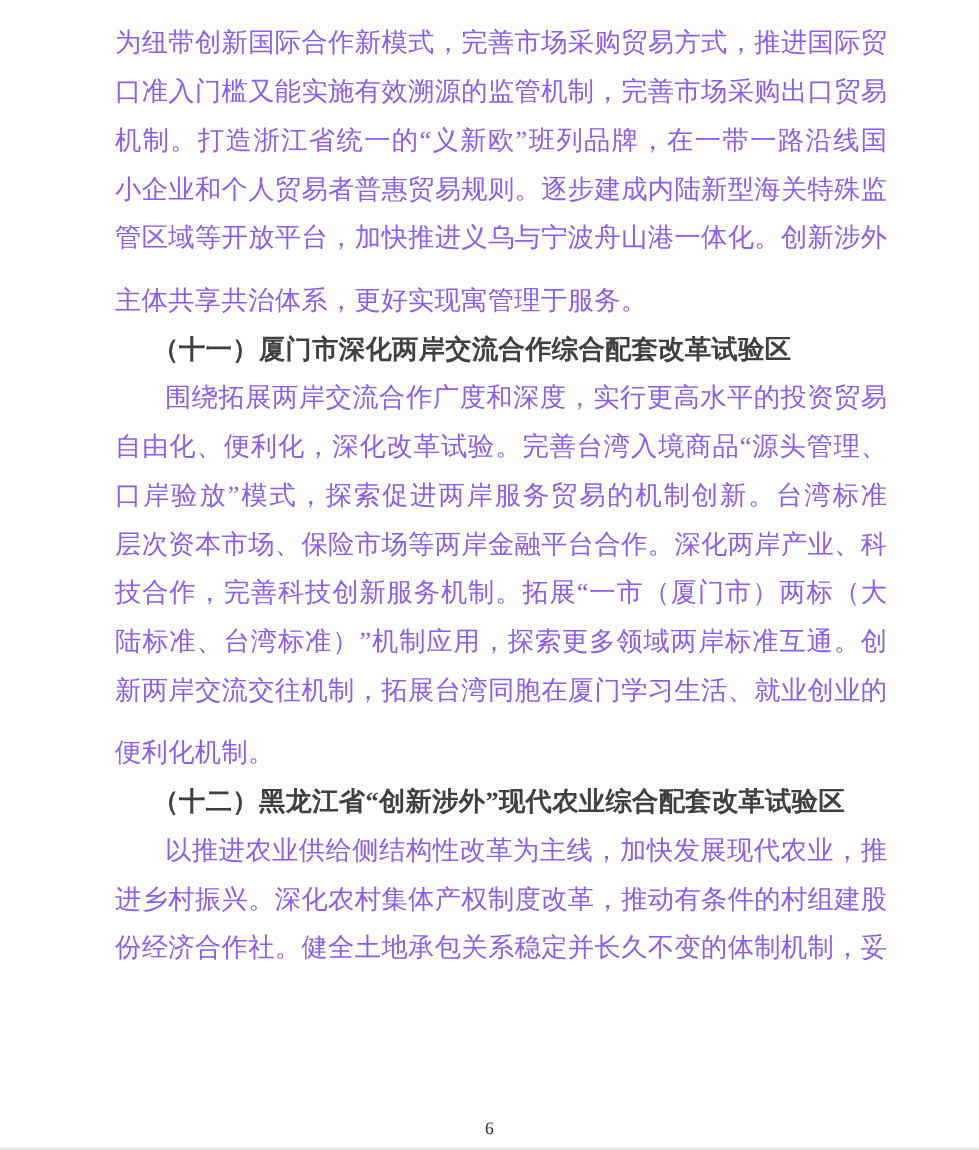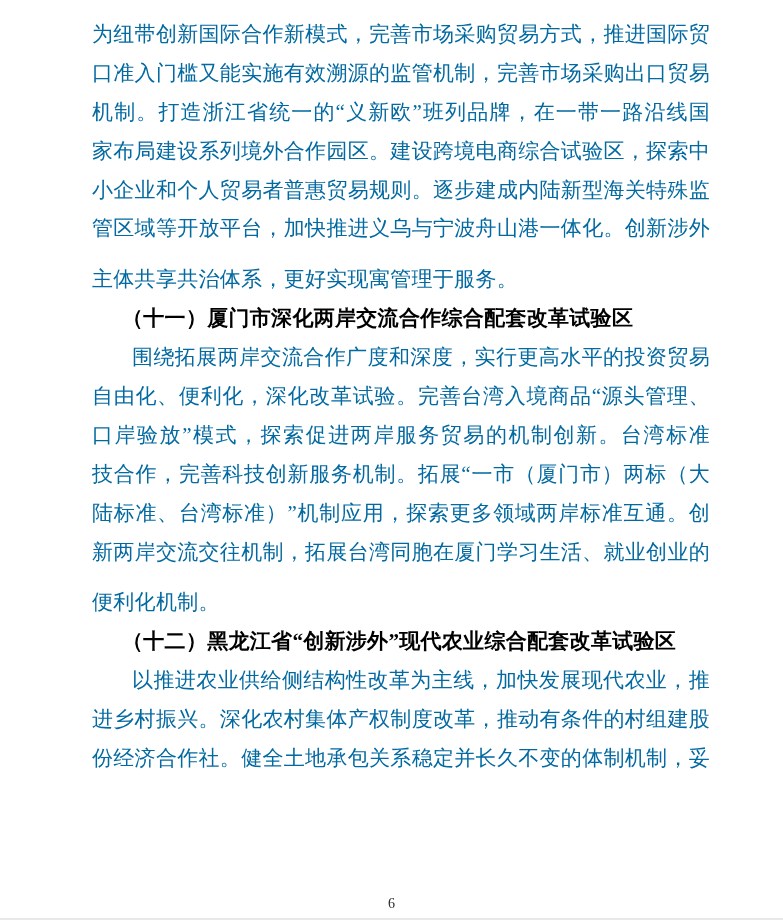--- a/index.html
+++ b/index.html
@@ -18,21 +18,21 @@
   .text-body {
     position: absolute;
     left: 92px;
     top: 15px;
     width: 618px;
   }
   .line {
     height: 38.9px;
     line-height: 38.9px;
     font-size: 21px;
-    color: #0369a1;
+    color: #8b5cf6;
     white-space: nowrap;
     text-align: justify;
     letter-spacing: 0.3px;
   }
   
   .line.full {
     text-align-last: justify;
     white-space: normal;
   }
   
@@ -44,21 +44,21 @@
   
   .line.last {
     text-align-last: left;
     margin-top: 12px;
   }
   
   .line.heading {
     font-weight: bold;
     text-indent: 30px;
     text-align-last: left;
-    color: #000000;
+    color: #404040;
   }
   .page-number {
     position: absolute;
     left: 0;
     top: 895px;
     width: 100%;
     text-align: center;
     font-size: 14px;
     line-height: 18px;
     color: #2a2a2a;
@@ -74,28 +74,28 @@
   }
 </style>
 </head>
 <body>
 
 <div class="page">
   <div class="text-body">
       <div class="line full">为纽带创新国际合作新模式，完善市场采购贸易方式，推进国际贸</div>
       <div class="line full">口准入门槛又能实施有效溯源的监管机制，完善市场采购出口贸易</div>
       <div class="line full">机制。打造浙江省统一的“义新欧”班列品牌，在一带一路沿线国</div>
-      <div class="line full">家布局建设系列境外合作园区。建设跨境电商综合试验区，探索中</div>
       <div class="line full">小企业和个人贸易者普惠贸易规则。逐步建成内陆新型海关特殊监</div>
       <div class="line full">管区域等开放平台，加快推进义乌与宁波舟山港一体化。创新涉外</div>
       <div class="line last">主体共享共治体系，更好实现寓管理于服务。</div>
       <div class="line heading">（十一）厦门市深化两岸交流合作综合配套改革试验区</div>
       <div class="line first">围绕拓展两岸交流合作广度和深度，实行更高水平的投资贸易</div>
       <div class="line full">自由化、便利化，深化改革试验。完善台湾入境商品“源头管理、</div>
       <div class="line full">口岸验放”模式，探索促进两岸服务贸易的机制创新。台湾标准</div>
+      <div class="line full">层次资本市场、保险市场等两岸金融平台合作。深化两岸产业、科</div>
       <div class="line full">技合作，完善科技创新服务机制。拓展“一市（厦门市）两标（大</div>
       <div class="line full">陆标准、台湾标准）”机制应用，探索更多领域两岸标准互通。创</div>
       <div class="line full">新两岸交流交往机制，拓展台湾同胞在厦门学习生活、就业创业的</div>
       <div class="line last">便利化机制。</div>
       <div class="line heading">（十二）黑龙江省“创新涉外”现代农业综合配套改革试验区</div>
       <div class="line first">以推进农业供给侧结构性改革为主线，加快发展现代农业，推</div>
       <div class="line full">进乡村振兴。深化农村集体产权制度改革，推动有条件的村组建股</div>
       <div class="line full">份经济合作社。健全土地承包关系稳定并长久不变的体制机制，妥</div>
     </div>
   <div class="page-number">6</div>

